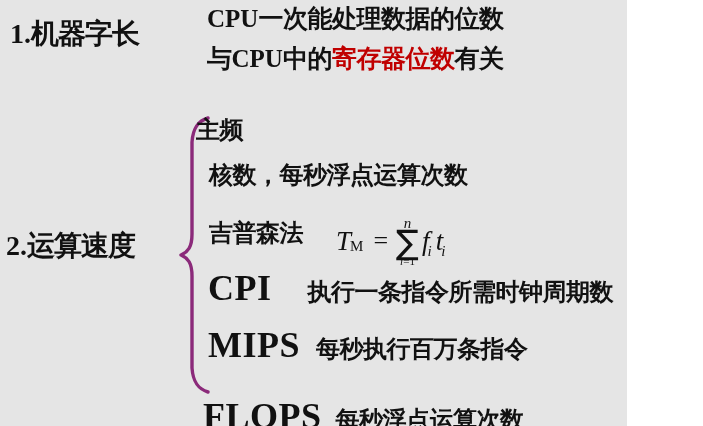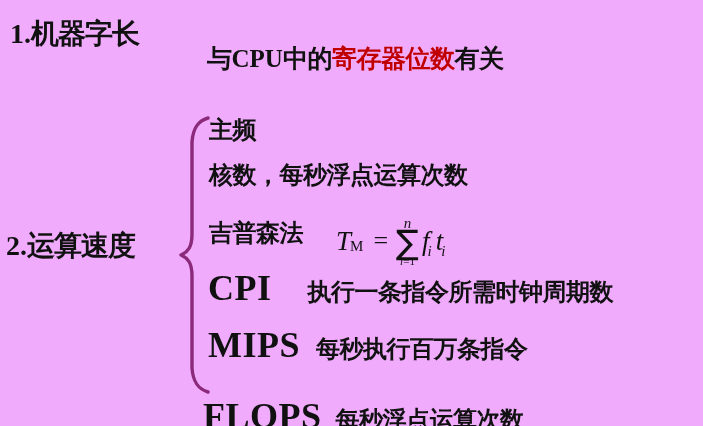--- a/index.html
+++ b/index.html
@@ -2,26 +2,27 @@
 <html><head>
 <meta charset="utf-8">
 <style>
   html, body {
     margin: 0;
     padding: 0;
     background: #ffffff;
   }
   #slide {
     position: relative;
-    width: 703px;
+    width: 583px;
     height: 426px;
-    background: #f0abfc;
+    background: #e5e5e5;
     overflow: hidden;
     font-family: "Liberation Serif", "DejaVu Serif", serif;
     color: #1a1a1a;
+    padding-left: 44px;
   }
 
   
   .tx {
     position: absolute;
     white-space: nowrap;
     line-height: 1;
     color: #111111;
   }
 
@@ -156,35 +157,38 @@
 </style>
 </head>
 <body>
 
 <div id="slide">
 
   <div class="tx section-label" style="left:10px; top:20px;">
     <span class="num">1.</span><span class="cjk">机器字长</span>
   </div>
 
+  <div class="tx body-line" style="left:207px; top:6px;">
+    <span class="lat">CPU</span><span class="cjk">一次能处理数据的位数</span>
+  </div>
 
   <div class="tx body-line" style="left:207px; top:46px;">
     <span class="cjk">与</span><span class="lat">CPU</span><span class="cjk">中的</span><span class="cjk hl-red">寄存器位数</span><span class="cjk">有关</span>
   </div>
 
   <div class="tx section-label" style="left:6px; top:232px;">
     <span class="num">2.</span><span class="cjk">运算速度</span>
   </div>
 
   <svg id="brace" viewBox="0 0 34 282" preserveAspectRatio="none">
     <path d="M30 4 C20 7, 15 14, 14 28 L14 120 C14 133, 10 138, 3 141
              C10 144, 14 149, 14 162 L14 254 C15 268, 20 275, 30 278" fill="none" stroke="#8b2a7a" stroke-width="3.4" stroke-linecap="round" stroke-linejoin="round"></path>
   </svg>
 
-  <div class="tx list-line" style="left:209px; top:118px;">
+  <div class="tx list-line" style="left:196px; top:118px;">
     <span class="cjk">主频</span>
   </div>
 
   <div class="tx list-line" style="left:209px; top:163px;">
     <span class="cjk">核数，每秒浮点运算次数</span>
   </div>
 
   <div class="tx list-line" style="left:209px; top:221px;">
     <span class="cjk">吉普森法</span>
   </div>

